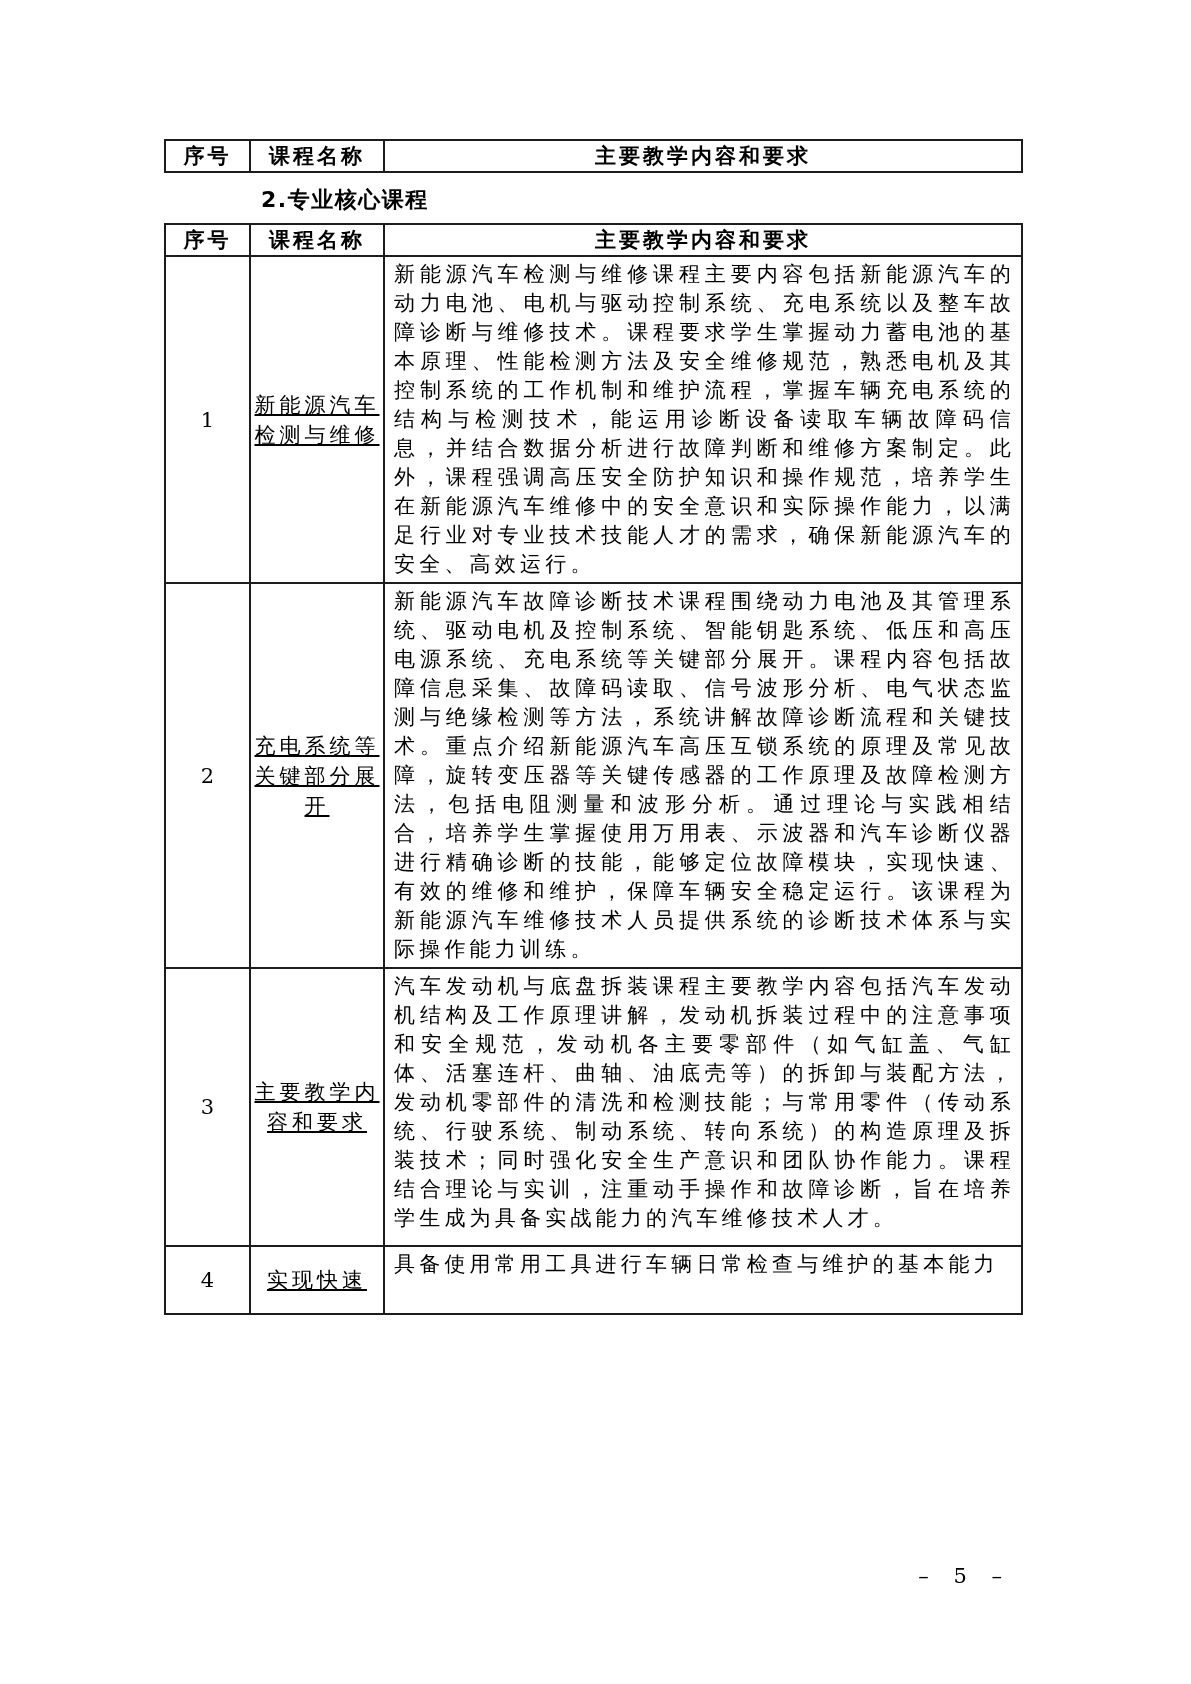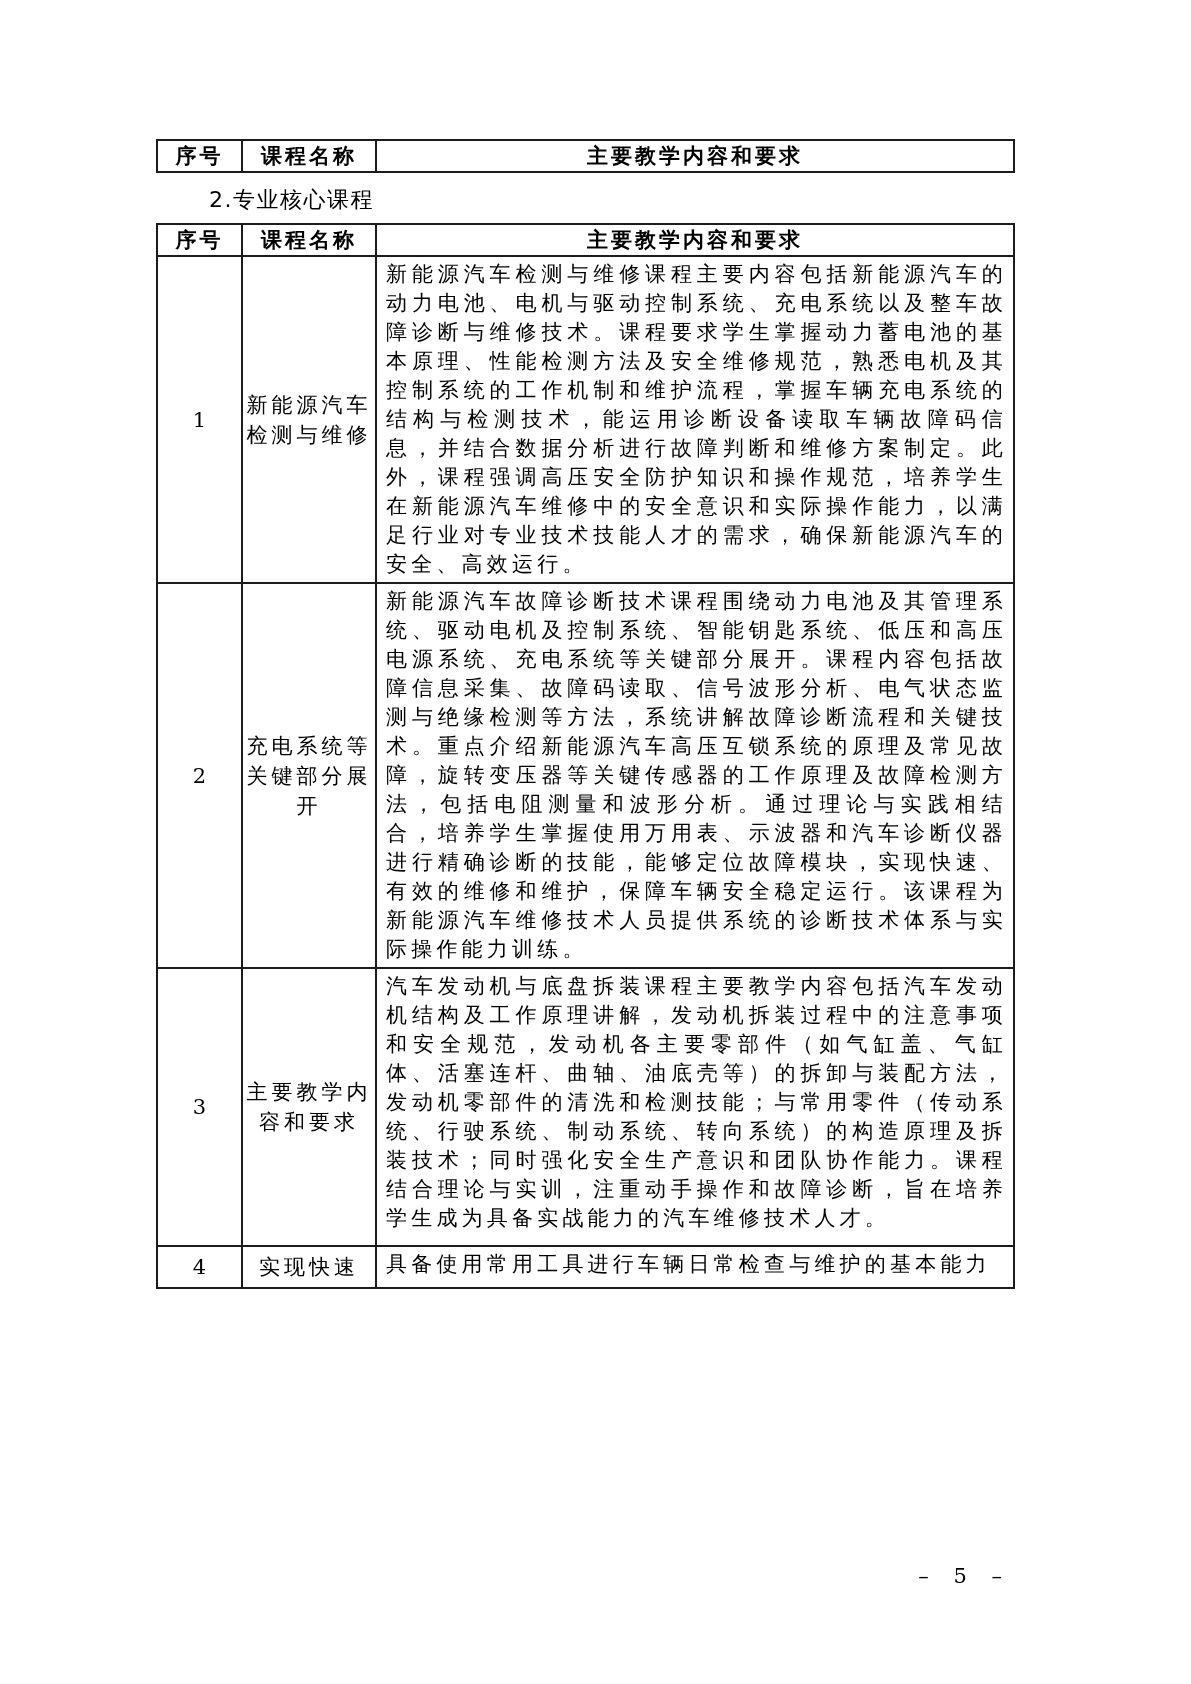--- a/index.html
+++ b/index.html
@@ -10,21 +10,21 @@
   body {
     width: 1191px;
     height: 1684px;
     position: relative;
     font-family: "DejaVu Serif", "Liberation Serif", serif;
     color: #000000;
     overflow: hidden;
   }
   .doc {
     position: absolute;
-    left: 156px;
+    left: 164px;
     top: 139px;
     width: 682px;
   }
   table.course-table {
     border-collapse: collapse;
     table-layout: fixed;
     width: 857px;
   }
   table.course-table td, table.course-table th {
     border: 2px solid #1c1c1c;
@@ -47,41 +47,42 @@
     vertical-align: middle;
     font-size: 21px;
     letter-spacing: 0;
   }
   td.cell-name {
     text-align: center;
     vertical-align: middle;
     font-size: 21px;
     letter-spacing: 4px;
     line-height: 30px;
-    padding: 5px 1px;
+    padding: 18px 1px;
+    text-decoration: underline;
   }
   td.cell-content {
     vertical-align: top;
     font-size: 21px;
     letter-spacing: 4.2px;
     line-height: 29px;
     text-align: justify;
     padding: 3px 6px 3px 9px;
   }
   tr.t1-body > td  { height: 276px; }
   tr.t2-r1  > td   { height: 312px; }
   tr.t2-r2  > td   { height: 372px; margin-top: 36px; }
   tr.t2-r3  > td   { height: 278px; }
   tr.t2-r4  > td   { height: 30px;  }
   .section-heading {
     font-family: "DejaVu Sans", "Liberation Sans", sans-serif;
     font-size: 22px;
-    font-weight: normal;
+    font-weight: bold;
     letter-spacing: 1.5px;
-    margin: 13px 0 9px 53px;
+    margin: 13px 0 9px 97px;
     line-height: 28px;
   }
   .page-number {
     position: absolute;
     top: 1564px;
     right: 180px;
     font-size: 21px;
     letter-spacing: 9px;
     font-family: "DejaVu Serif", "Liberation Serif", serif;
   }

